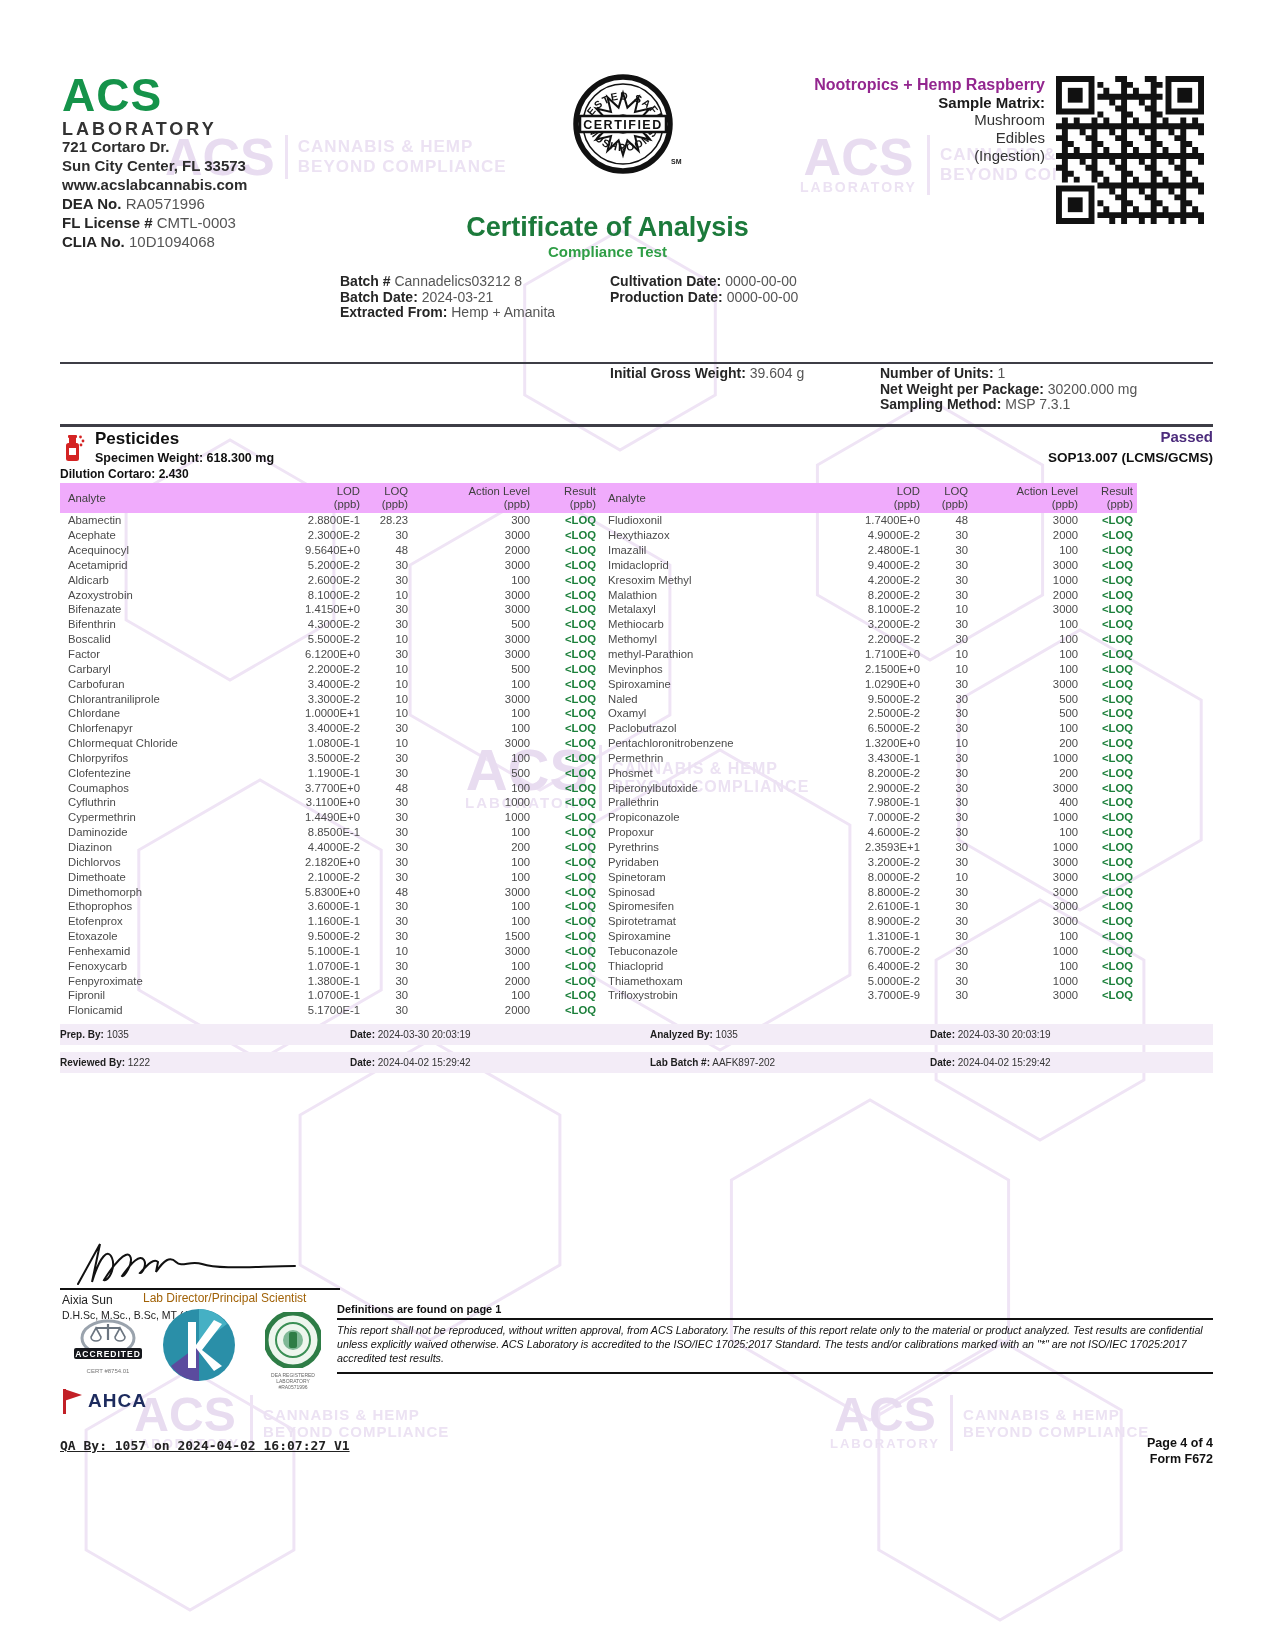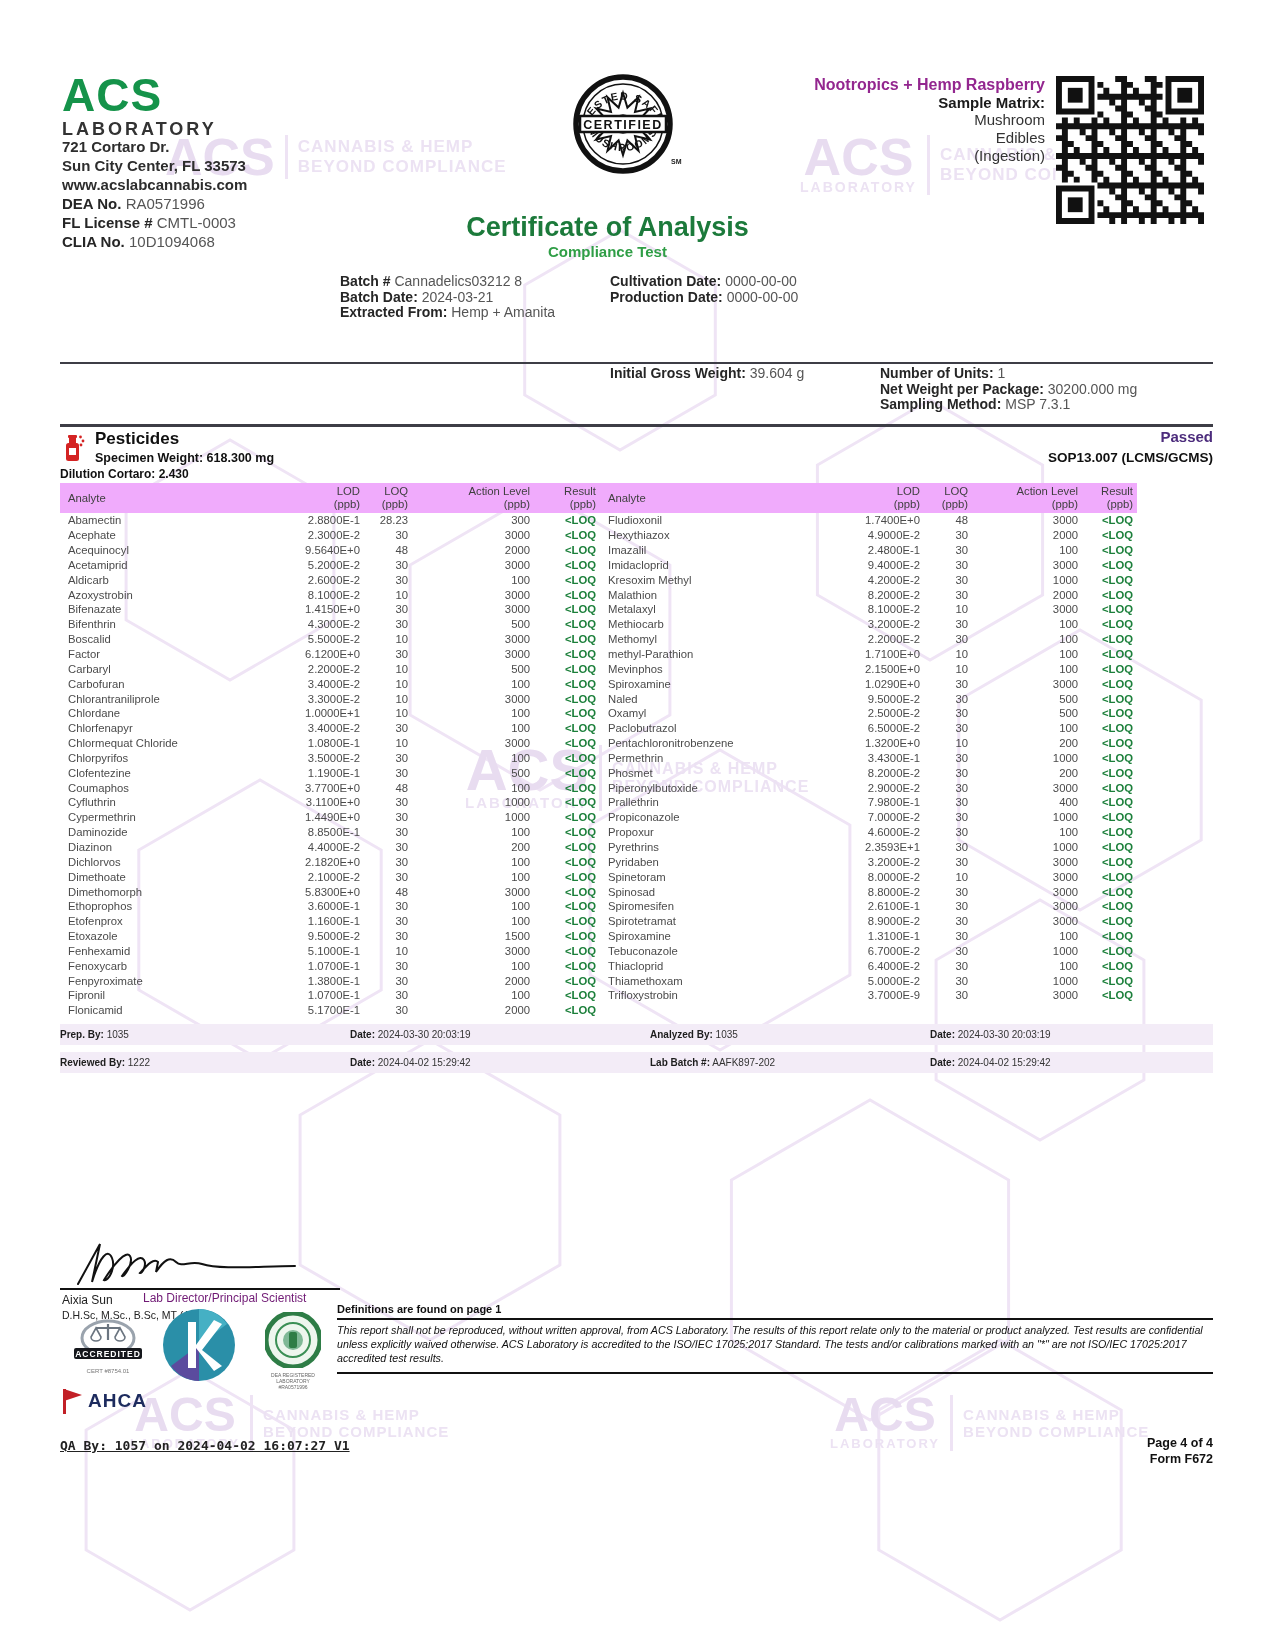--- a/index.html
+++ b/index.html
@@ -53,21 +53,21 @@
   .cr{text-align:right;font-weight:bold;color:#1b7f3a;padding-right:4px;}
   .t-head .cn{line-height:13px;}
   
   .fbar{position:absolute;z-index:1;left:60px;width:1153px;height:21px;background:#f3ecf7;
         display:grid;grid-template-columns:290px 300px 280px auto;align-items:center;font-size:10px;}
   .fbar b{color:#1d1d1d;}
   .fbar span{color:#333;}
   
   .sig-line{position:absolute;z-index:1;background:#111;height:2px;}
   .sig-name{font-size:12px;color:#222;}
-  .sig-role{font-size:12px;color:#701a75;}
+  .sig-role{font-size:12px;color:#a16207;}
   .sig-cred{font-size:10.5px;color:#222;}
   .defs{font-size:11px;font-weight:bold;color:#101010;}
   .disclaimer{font-size:10.7px;font-style:italic;color:#101010;line-height:1.32;
               border-top:2px solid #111;border-bottom:0;padding-top:3px;}
   .disc-bottom{height:1.5px;background:#111;}
   .qa{font-family:"DejaVu Sans Mono",monospace;font-size:13px;font-weight:bold;color:#222;text-decoration:underline;}
   .pg{font-size:12.5px;font-weight:bold;color:#111;text-align:right;line-height:16px;}
   
   .badge-cert{font-size:6px;color:#777;text-align:center;}
   .ahca-txt{font-size:19px;font-weight:bold;color:#1d2b5e;letter-spacing:1px;}

